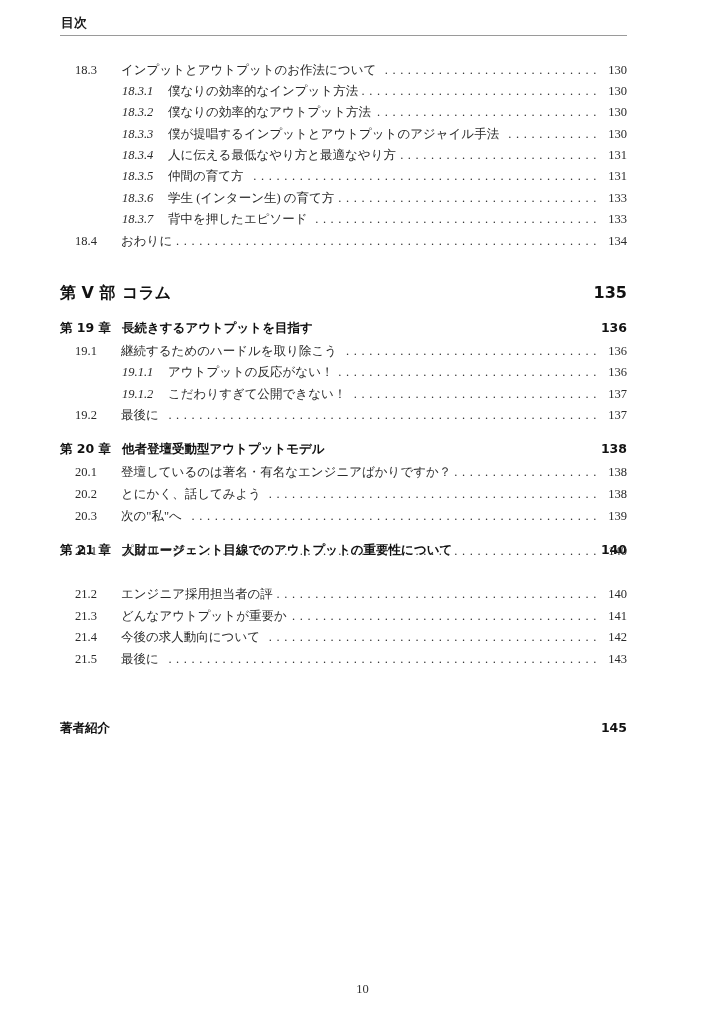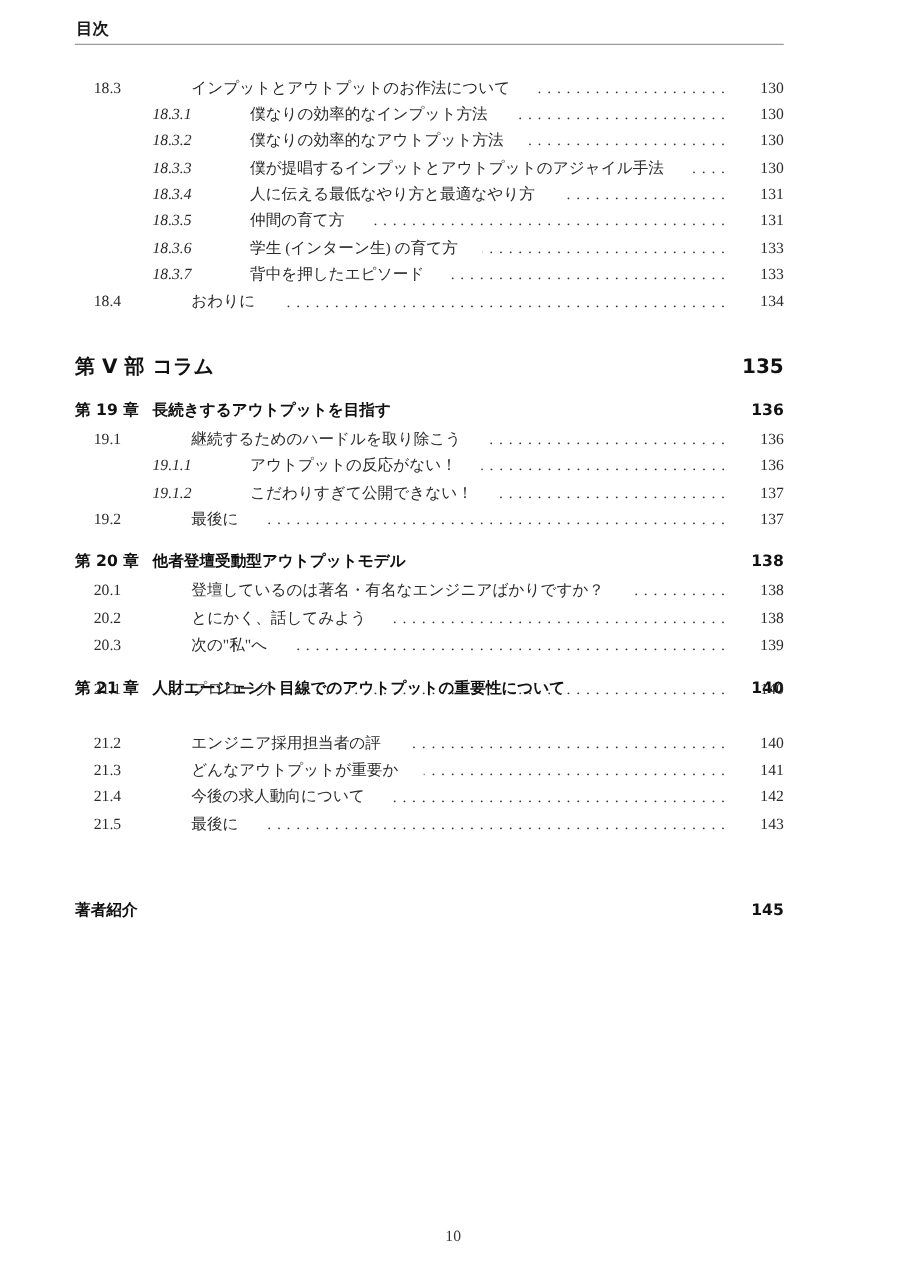--- a/index.html
+++ b/index.html
@@ -5,23 +5,23 @@
   html, body { margin: 0; padding: 0; background: #ffffff; }
   body { width: 725px; height: 1024px; position: relative; overflow: hidden; color: #1a1a1a; }
   .page { position: absolute; left: 0; top: 0; width: 725px; height: 1024px; }
   .running-head {
     position: absolute; left: 61px; top: 14px;
     font-family: "DejaVu Sans", sans-serif; font-weight: bold; font-size: 13px; color: #1a1a1a;
   }
   .head-rule { position: absolute; left: 60px; top: 35px; width: 567px; height: 1px; background: #9a9a9a; }
 
   .row { position: absolute; left: 60px; width: 567px; height: 18px; display: flex; align-items: baseline;
-         font-family: "Liberation Serif", "DejaVu Serif", serif; font-size: 12.5px; color: #2a2a2a; white-space: nowrap; gap: 16px; }
+         font-family: "Liberation Serif", "DejaVu Serif", serif; font-size: 12.5px; color: #2a2a2a; white-space: nowrap; }
   .row .num { flex: none; }
-  .row .title { flex: none; padding-right: 4px; margin-left: 16px; }
+  .row .title { flex: none; padding-right: 4px; }
   .row .dots { flex: 1 1 auto; overflow: hidden; letter-spacing: 4.6px; color: #333; text-align: right; direction: rtl; padding-right: 4px; }
   .row .page-no { flex: none; width: 22px; text-align: right; }
 
   .sec .num { width: 61px; padding-left: 15px; box-sizing: border-box; }
   .subsec .num { width: 108px; padding-left: 62px; box-sizing: border-box; font-style: italic; }
 
   .part { position: absolute; left: 60px; width: 567px; display: flex; align-items: baseline;
           font-family: "DejaVu Sans", sans-serif; font-weight: bold; font-size: 16px; color: #111; }
   .part .num { width: 62px; }
   .part .title { flex: 1; }

